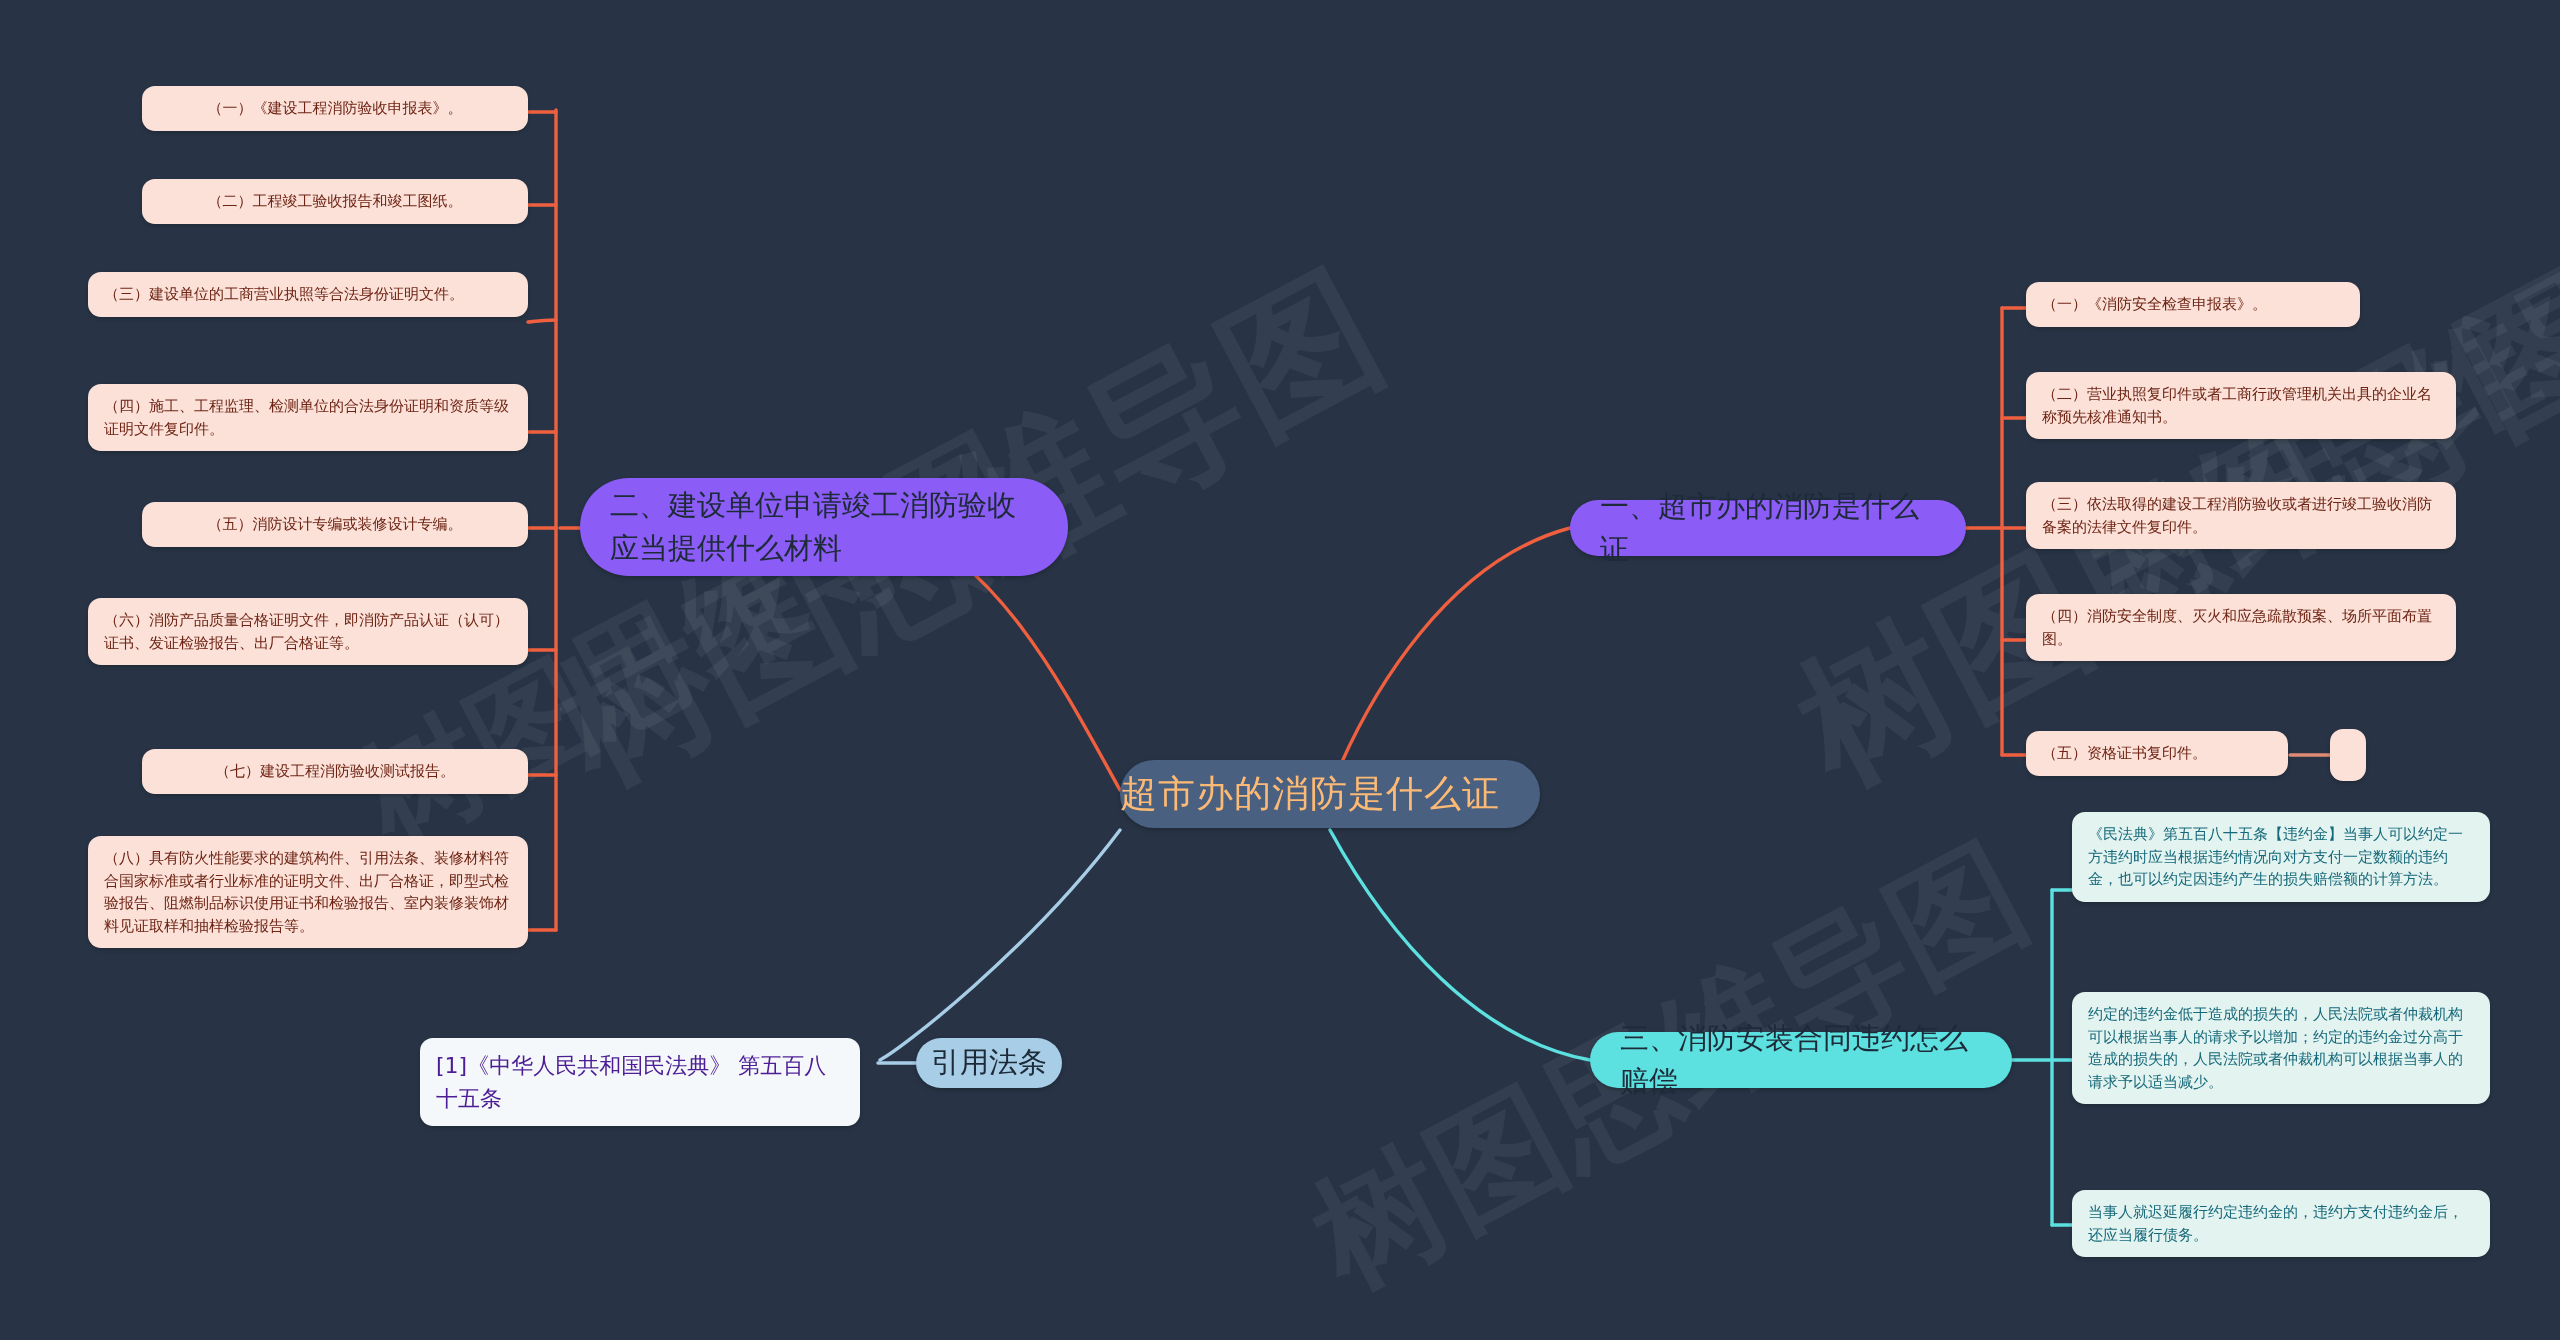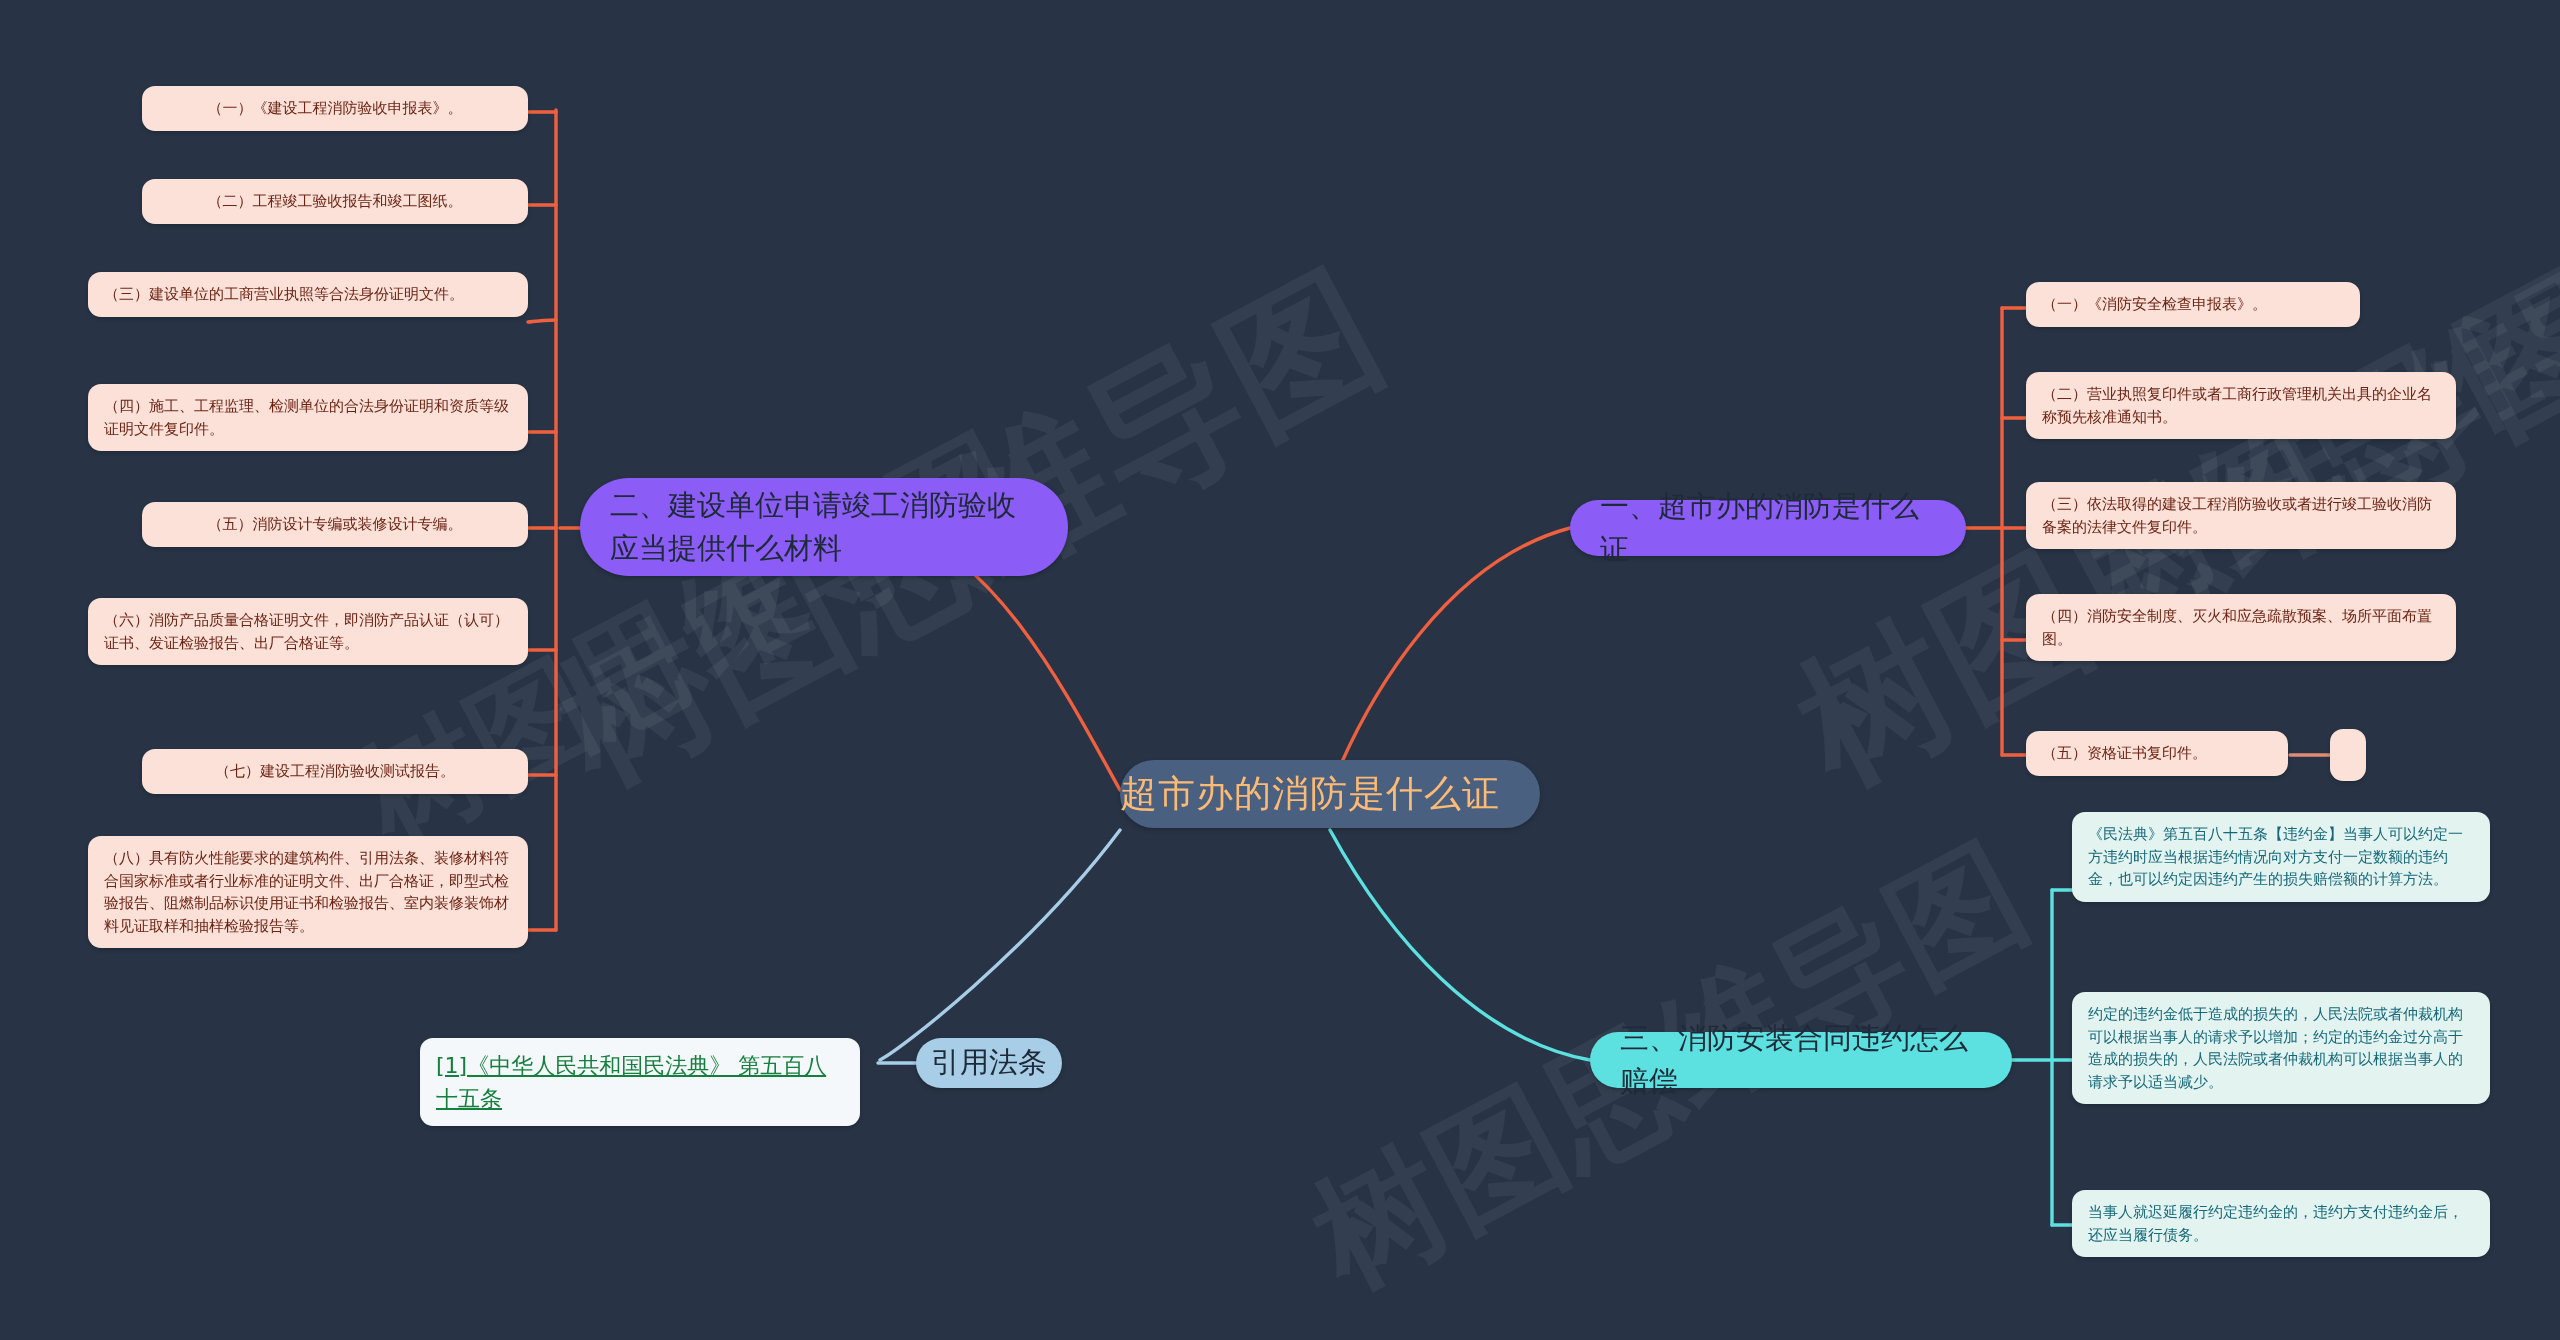--- a/index.html
+++ b/index.html
@@ -68,21 +68,21 @@
   
   .leaf{
     font-size:15px;
     padding:11px 16px;
     border-radius:13px;
     box-shadow:0 2px 4px rgba(0,0,0,.22);
     display:block;
   }
   .leaf.warm{background:#fbe1d8;color:#6e2414;}
   .leaf.mint{background:#e3f3f0;color:#16697a;}
-  .leaf.pale{background:#f5f8fa;color:#15803d;text-decoration:underline;}
+  .leaf.pale{background:#f5f8fa;color:#4c1d95;}
   .leaf.stub{background:#fbe1d8;padding:0;}
   .leaf.center{text-align:center;}
 </style>
 </head>
 <body>
 
 <div id="stage">
 
   <div class="wm wm-a">树图思维导图</div>
   <div class="wm wm-b">树图思维导图</div>

